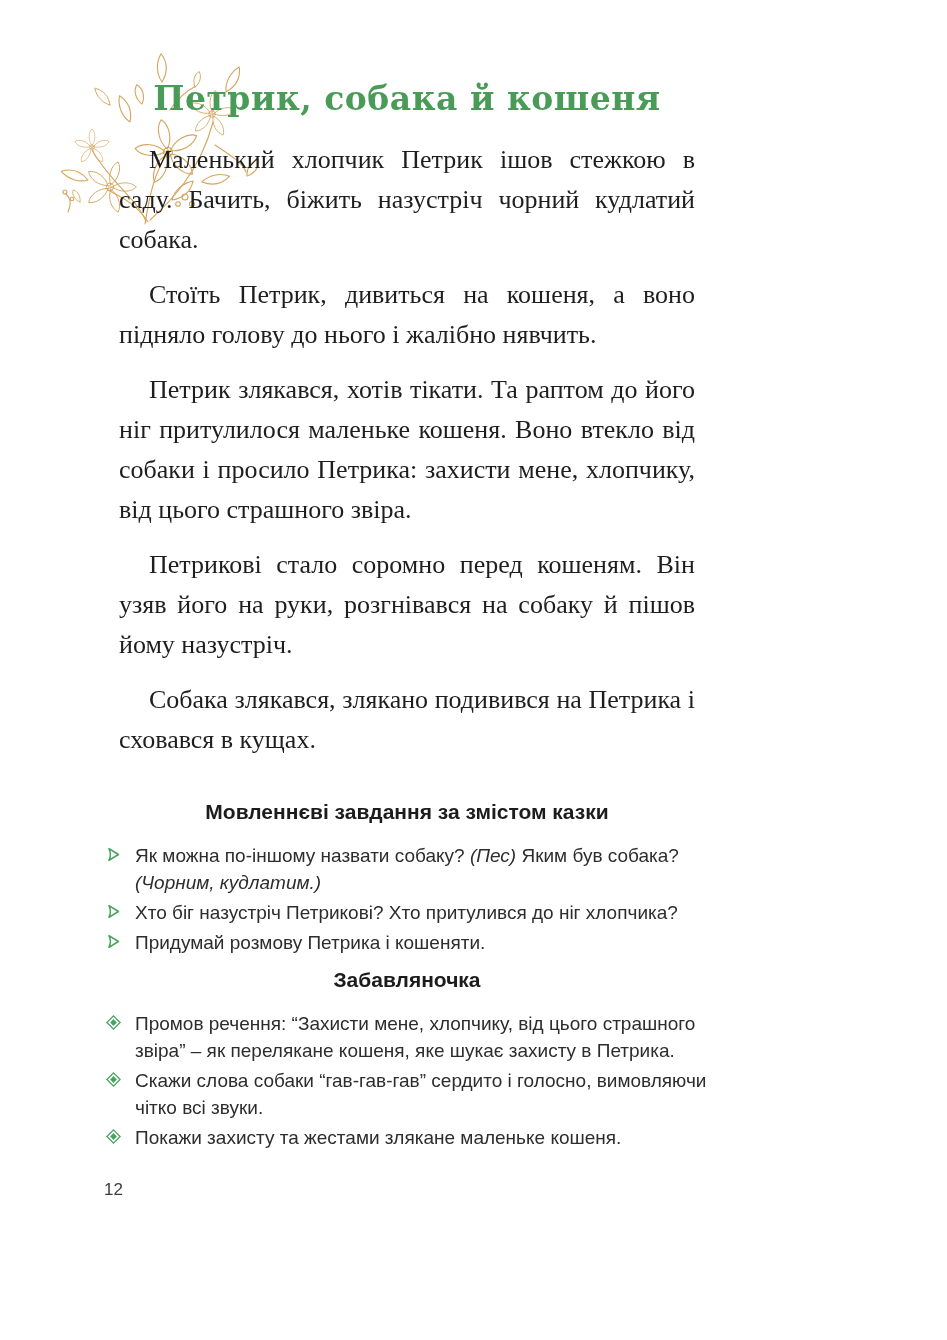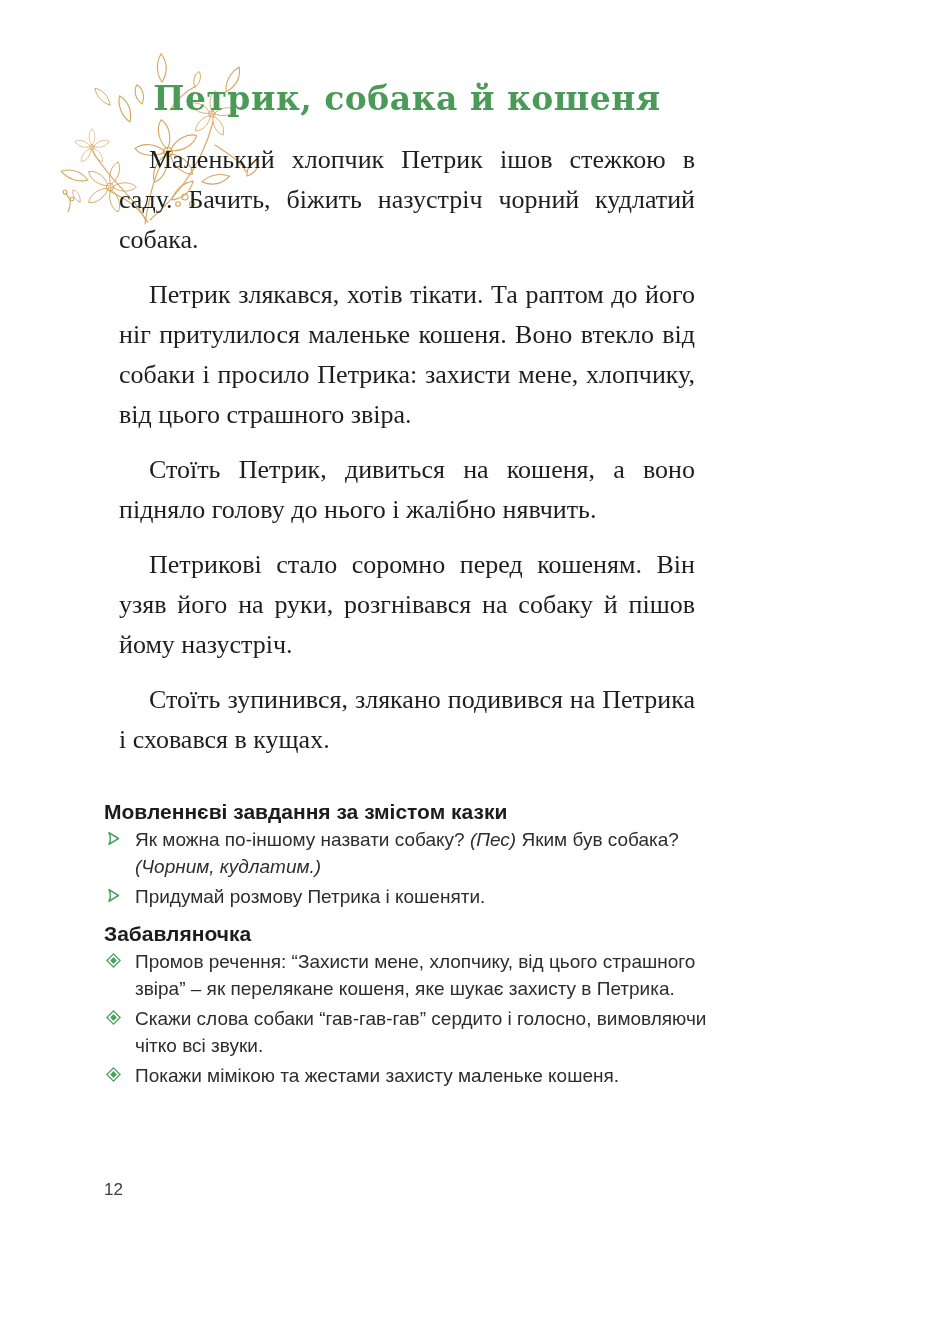--- a/index.html
+++ b/index.html
@@ -33,28 +33,29 @@
     margin-top:22px;
     font-family:"Liberation Serif", serif;
     font-size:26px;
     line-height:40px;
     color:#1e1e1e;
     text-align:justify;
   }
   .story p { margin:15px; text-indent:30px; }
   .section-heading {
     margin:40px 0 0 0;
+    text-align:center;
     font-size:21px;
     font-weight:bold;
     color:#1c1c1c;
   }
   .section-heading.second { margin-top:12px; }
   ul.task-list {
     list-style:none;
-    margin:2px 0 0 0;
+    margin:18px 0 0 0;
     padding:0;
     font-size:19px;
     line-height:27px;
     color:#2d2d2d;
   }
   ul.task-list li {
     display:flex;
     align-items:flex-start;
     margin:0 0 3px 0;
   }
@@ -124,38 +125,46 @@
       <circle cx="22" cy="149" r="1.8"></circle>
     </g>
   </svg>
 
   <div class="content">
 
     <h1 class="title">Петрик, собака й кошеня</h1>
 
     <div class="story" id="story-paragraphs">
         <p>Маленький хлопчик Петрик ішов стежкою в саду. Бачить, біжить назустріч чорний кудлатий собака.</p>
+        <p>Стоїть Петрик, дивиться на кошеня, а воно підняло голову до нього і жалібно нявчить.</p>
         <p>Петрик злякався, хотів тікати. Та раптом до його ніг притулилося маленьке кошеня. Воно втекло від собаки і просило Петрика: захисти мене, хлопчику, від цього страшного звіра.</p>
-        <p>Стоїть Петрик, дивиться на кошеня, а воно підняло голову до нього і жалібно нявчить.</p>
         <p>Петрикові стало соромно перед кошеням. Він узяв його на руки, розгнівався на собаку й пішов йому назустріч.</p>
-        <p>Стоїть зупинився, злякано подивився на Петрика і сховався в кущах.</p>
+        <p>Собака злякався, злякано подивився на Петрика і сховався в кущах.</p>
       </div>
 
     <h2 class="section-heading">Мовленнєві завдання за змістом казки</h2>
 
     <ul class="task-list" id="speech-tasks-list">
   <li>
     <span class="bullet">
       <svg width="15" height="15" viewBox="0 0 15 15">
         <path d="M3 1.6 L12.4 7.5 L3 13.4 C4.8 9.6 4.8 5.4 3 1.6 Z" fill="none" stroke="#46a45e" stroke-width="1.6" stroke-linejoin="round"></path>
       </svg>
     </span>
     <span class="item-text"><span>Як можна по-іншому назвати собаку? </span><span class="it">(Пес)</span><span> Яким був собака? </span><span class="it">(Чорним, кудлатим.)</span></span>
   </li>
 
+  <li>
+    <span class="bullet">
+      <svg width="15" height="15" viewBox="0 0 15 15">
+        <path d="M3 1.6 L12.4 7.5 L3 13.4 C4.8 9.6 4.8 5.4 3 1.6 Z" fill="none" stroke="#46a45e" stroke-width="1.6" stroke-linejoin="round"></path>
+      </svg>
+    </span>
+    <span class="item-text"><span>Хто біг назустріч Петрикові? Хто притулився до ніг хлопчика?</span></span>
+  </li>
 
 
 
   <li>
     <span class="bullet">
       <svg width="15" height="15" viewBox="0 0 15 15">
         <path d="M3 1.6 L12.4 7.5 L3 13.4 C4.8 9.6 4.8 5.4 3 1.6 Z" fill="none" stroke="#46a45e" stroke-width="1.6" stroke-linejoin="round"></path>
       </svg>
     </span>
     <span class="item-text"><span>Придумай розмову Петрика і кошеняти.</span></span>
@@ -186,21 +195,21 @@
     <span class="item-text"><span>Скажи слова собаки “гав-гав-гав” сердито і голосно, вимовляючи чітко всі звуки.</span></span>
   </li>
 
   <li>
     <span class="bullet">
       <svg width="15" height="15" viewBox="0 0 15 15">
         <path d="M7.5 0.9 L14.1 7.5 L7.5 14.1 L0.9 7.5 Z" fill="none" stroke="#46a45e" stroke-width="1.3" stroke-linejoin="miter"></path>
         <path d="M7.5 4.1 L10.9 7.5 L7.5 10.9 L4.1 7.5 Z" fill="#46a45e"></path>
       </svg>
     </span>
-    <span class="item-text"><span>Покажи мімікою та жестами захисту маленьке кошеня.</span></span>
+    <span class="item-text"><span>Покажи захисту та жестами злякане маленьке кошеня.</span></span>
   </li>
 </ul>
 
   </div>
 
   <div class="page-number">12</div>
 
 </div>
 
 </body></html>

